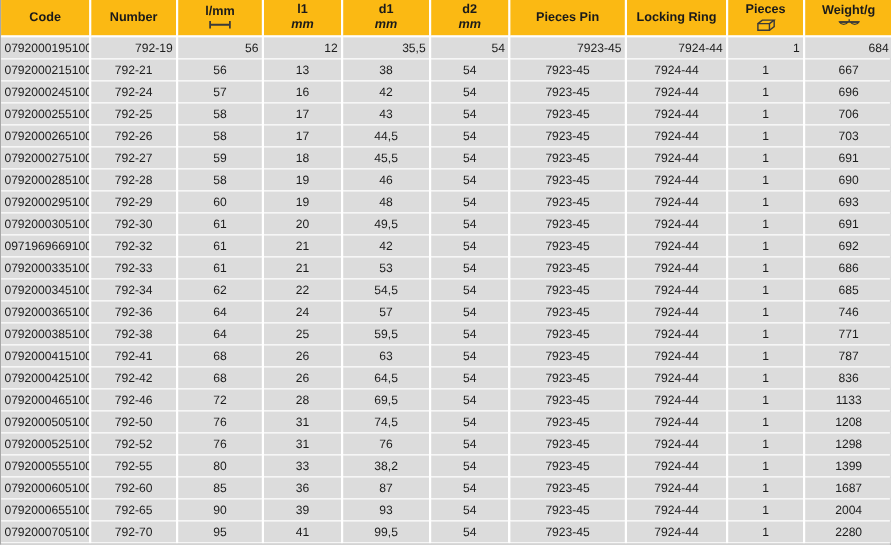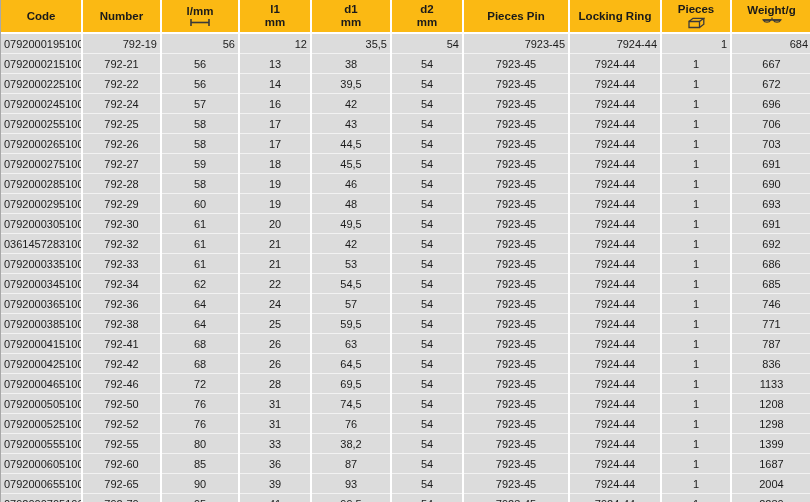--- a/index.html
+++ b/index.html
@@ -38,21 +38,21 @@
   #spec-table thead th:last-child { border-right: none; }
 
   .hdr-stack {
     display: flex;
     flex-direction: column;
     align-items: center;
     justify-content: center;
     gap: 0px;
     line-height: 1.1;
   }
-  .hdr-line2 { font-weight: bold; }
+  .hdr-line2 { font-weight: bold; font-style: italic; }
   .hdr-icon {
     display: block;
     line-height: 0;
     margin-top: 1px;
   }
 
   
   #spec-table tbody td {
     background: #dcdcdc;
     color: #1c1c1c;
@@ -187,32 +187,20 @@
           <td>56</td>
           <td>13</td>
           <td>38</td>
           <td>54</td>
           <td>7923-45</td>
           <td>7924-44</td>
           <td>1</td>
           <td>667</td>
         </tr>
         <tr>
-          <td>0792000225100</td>
-          <td>792-22</td>
-          <td>56</td>
-          <td>14</td>
-          <td>39,5</td>
-          <td>54</td>
-          <td>7923-45</td>
-          <td>7924-44</td>
-          <td>1</td>
-          <td>672</td>
-        </tr>
-        <tr>
           <td>0792000245100</td>
           <td>792-24</td>
           <td>57</td>
           <td>16</td>
           <td>42</td>
           <td>54</td>
           <td>7923-45</td>
           <td>7924-44</td>
           <td>1</td>
           <td>696</td>
@@ -283,21 +271,21 @@
           <td>61</td>
           <td>20</td>
           <td>49,5</td>
           <td>54</td>
           <td>7923-45</td>
           <td>7924-44</td>
           <td>1</td>
           <td>691</td>
         </tr>
         <tr>
-          <td>0361457283100</td>
+          <td>0971969669100</td>
           <td>792-32</td>
           <td>61</td>
           <td>21</td>
           <td>42</td>
           <td>54</td>
           <td>7923-45</td>
           <td>7924-44</td>
           <td>1</td>
           <td>692</td>
         </tr>

